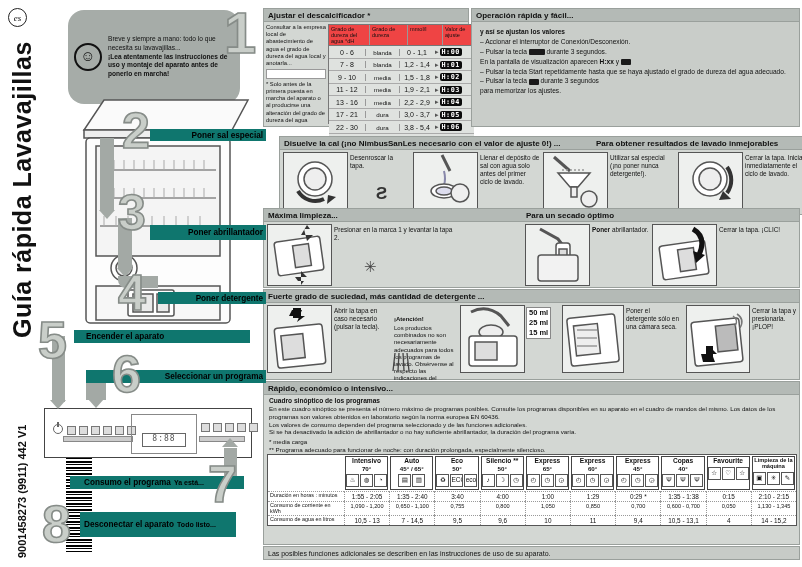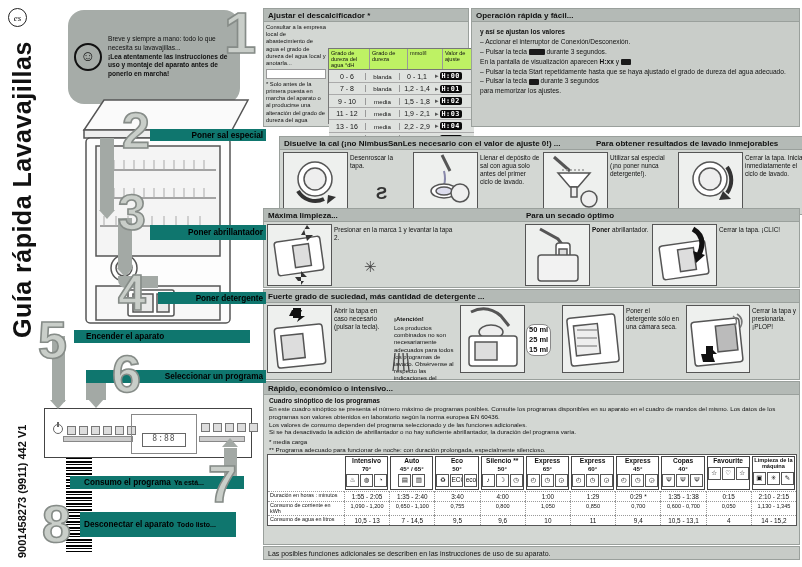--- a/index.html
+++ b/index.html
@@ -201,21 +201,21 @@
   <div class="sec" style="top:8px;height:119px;width:206px;">
     <div class="sechead">
         <span>Ajustar el descalcificador *</span>
       </div>
     <div style="display:flex;padding:2px;box-sizing:border-box;height:104px;">
       <div style="width:60px;flex:none;padding-right:2px;display:flex;flex-direction:column;">
         <div class="cap" style="font-size:5.8px;">Consultar a la empresa local de abastecimiento de agua el grado de dureza del agua local y anotarla...</div>
         <div style="background:#fff;border:1px solid #999;height:22px;margin:2px 0;"></div>
         <div class="cap" style="font-size:5.8px;">* Solo antes de la primera puesta en marcha del aparato o al producirse una alteración del grado de dureza del agua</div>
       </div>
-      <div class="htable" style="flex:1;border:1px solid #777;background:#bef264;margin-top:24px;">
+      <div class="htable" style="flex:1;border:1px solid #777;background:#ef4444;">
         <div class="hhead">
           <div style="width:36px;border-right:1px solid #999;">Grado de dureza del agua °dH</div>
           <div style="width:33px;border-right:1px solid #999;">Grado de dureza</div>
           <div style="width:30px;border-right:1px solid #999;">mmol/l</div>
           <div style="flex:1;">Valor de ajuste</div>
         </div>
         <div>
 
         <div class="hrow">
             <span class="c1">0 - 6</span>
@@ -461,21 +461,21 @@
       </div>
       <div class="cellimg" style="position:absolute;left:298px;top:2px;width:60px;height:66px;">
         <svg width="60" height="66" viewBox="0 0 60 66">
             <g fill="none" stroke="#555" stroke-width="1.5">
               <rect x="6" y="10" width="48" height="48" rx="3" fill="#fff" transform="rotate(-6 30 34)"></rect>
               <rect x="12" y="18" width="24" height="30" fill="#eee" transform="rotate(-6 30 34)"></rect>
               <path d="M14,24 h20 M14,32 h20 M14,40 h20" stroke="#999"></path>
             </g>
           </svg>
       </div>
-      <div class="mlcol" style="left:262px;top:21px;border-radius:8px;">
+      <div class="mlcol" style="left:262px;top:4px;">
 
       <div>50 ml</div>
           <div>25 ml</div>
           <div>15 ml</div>
         </div>
       <div class="cap" style="position:absolute;left:362px;top:4px;width:56px;">Poner el detergente sólo en una cámara seca.</div>
       <div class="cellimg" style="position:absolute;left:422px;top:2px;width:62px;height:66px;">
         <svg width="62" height="66" viewBox="0 0 62 66">
             <g fill="none" stroke="#555" stroke-width="1.5">
               <rect x="6" y="14" width="48" height="44" rx="3" fill="#fff" transform="rotate(-6 30 36)"></rect>

